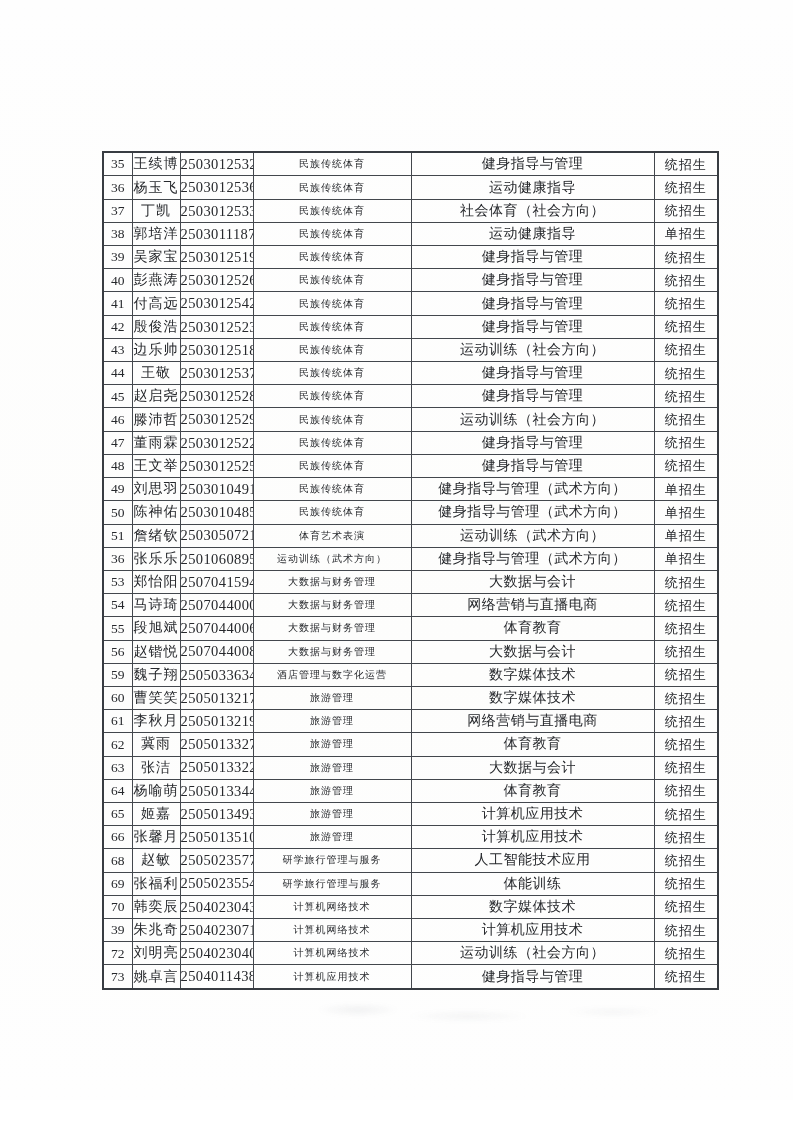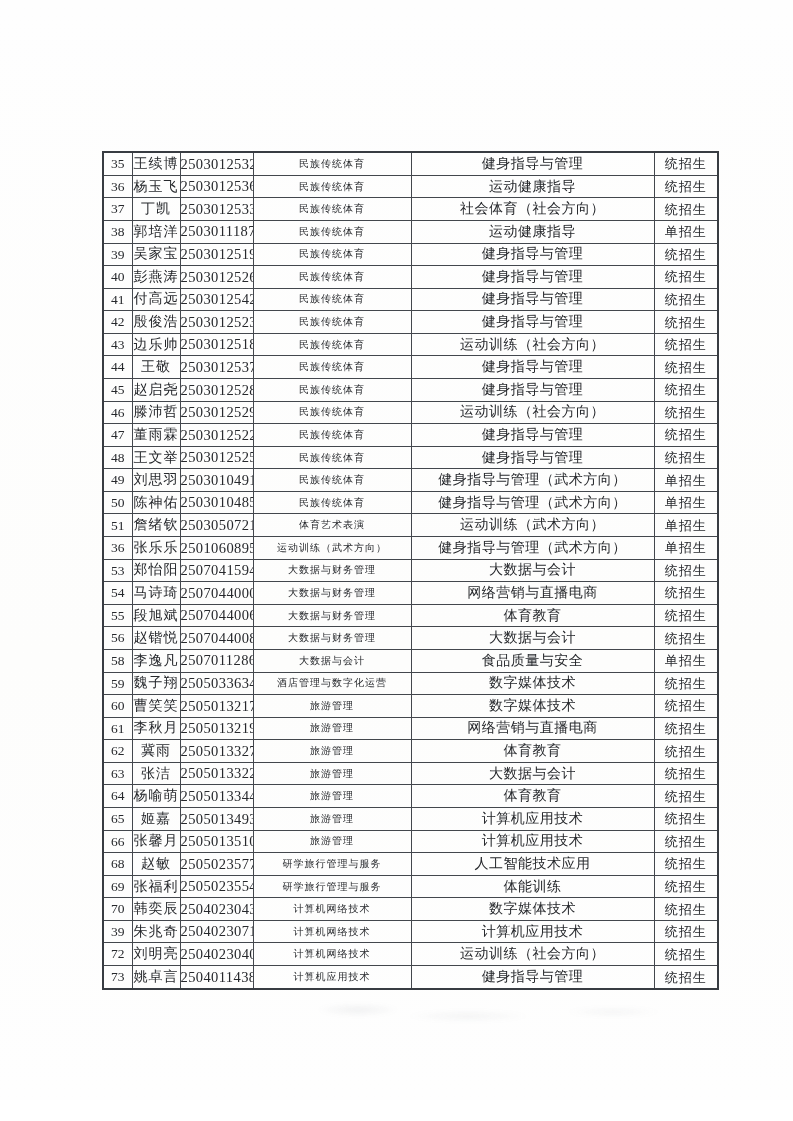--- a/index.html
+++ b/index.html
@@ -245,28 +245,20 @@
         </tr>
         <tr>
           <td class="c0">56</td>
           <td class="c1">赵锴悦</td>
           <td class="c2">2507044008</td>
           <td class="c3">大数据与财务管理</td>
           <td class="c4">大数据与会计</td>
           <td class="c5">统招生</td>
         </tr>
         <tr>
-          <td class="c0">58</td>
-          <td class="c1">李逸凡</td>
-          <td class="c2">2507011286</td>
-          <td class="c3">大数据与会计</td>
-          <td class="c4">食品质量与安全</td>
-          <td class="c5">单招生</td>
-        </tr>
-        <tr>
           <td class="c0">59</td>
           <td class="c1">魏子翔</td>
           <td class="c2">2505033634</td>
           <td class="c3">酒店管理与数字化运营</td>
           <td class="c4">数字媒体技术</td>
           <td class="c5">统招生</td>
         </tr>
         <tr>
           <td class="c0">60</td>
           <td class="c1">曹笑笑</td>

